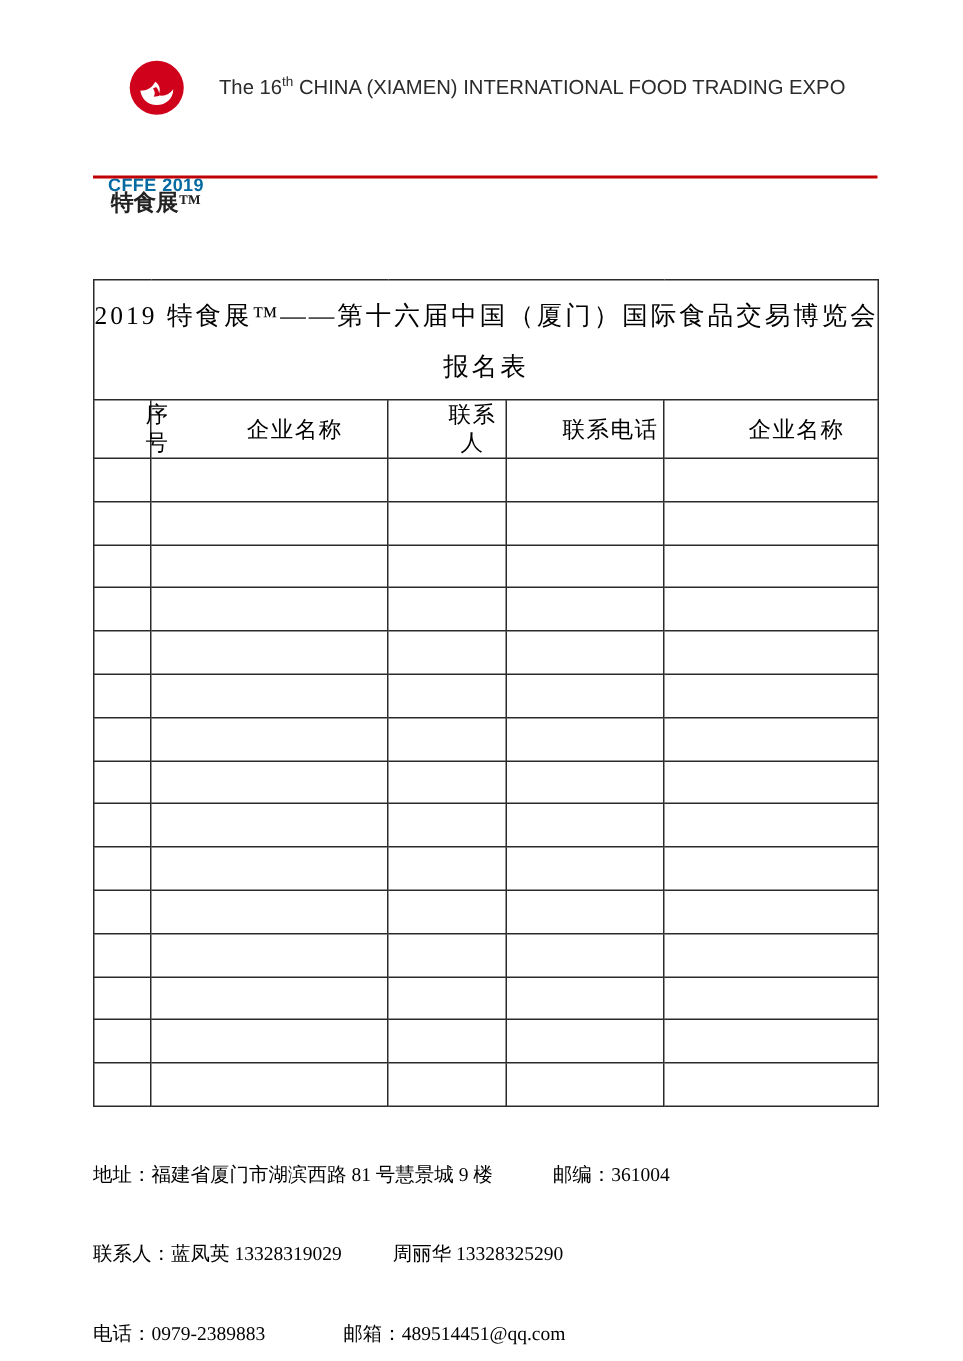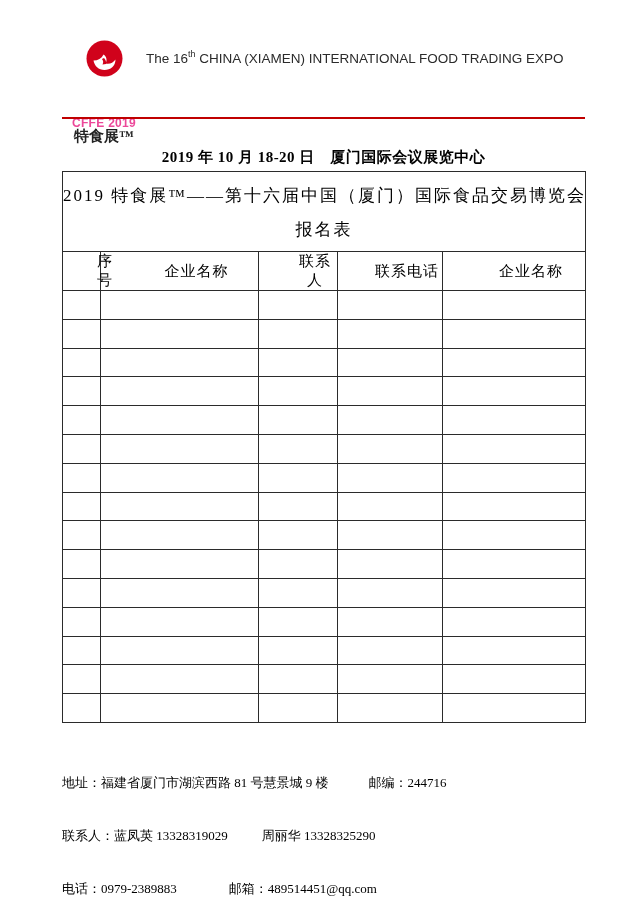--- a/index.html
+++ b/index.html
@@ -20,21 +20,21 @@
     align-items: flex-start;
   }
   .logo-block {
     width: 80px;
     text-align: center;
     flex: 0 0 auto;
   }
   .logo-circle { display: block; margin: 0 auto 1px auto; }
   .logo-line1 {
     font-family: "Liberation Sans", "DejaVu Sans", sans-serif;
-    font-size: 12px; font-weight: 600; color: #ec4899; letter-spacing: 0.3px;
+    font-size: 12px; font-weight: 600; color: #0369a1; letter-spacing: 0.3px;
     line-height: 13px; white-space: nowrap; margin-top: 40px;
   }
   .logo-line2 {
     font-family: Liberation Serif, serif;
     font-size: 15px; font-weight: 700; color: #222;
     line-height: 13px; white-space: nowrap;
   }
   .title-block { flex: 1 1 auto; padding-left: 2px; padding-top: 3px; }
   .title-cn {
     font-family: "Liberation Sans", "DejaVu Sans", sans-serif;
@@ -54,21 +54,21 @@
   }
   
   .date-line {
     position: absolute;
     top: 148px; left: 62px; width: 523px;
     text-align: center;
     font-size: 15px; font-weight: 700; color: #000;
     letter-spacing: 0.5px;
   }
   
-  .form-table-wrap { position: absolute; top: 171px; left: 62px; }
+  .form-table-wrap { position: absolute; top: 186px; left: 62px; }
   table.form-table {
     border-collapse: collapse;
     table-layout: fixed;
     width: 523px;
   }
   table.form-table td, table.form-table th {
     border: 1px solid #2b2b2b;
     padding: 0;
     text-align: center;
     vertical-align: middle;
@@ -111,21 +111,20 @@
       <div class="logo-line1">CFFE 2019</div>
       <div class="logo-line2">特食展™</div>
     </div>
     <div class="title-block">
       <div class="subtitle-en"><span>The 16</span><sup>th</sup><span> CHINA (XIAMEN) INTERNATIONAL FOOD TRADING EXPO</span></div>
     </div>
   </div>
 
   <div class="header-rule" style="background: rgb(192, 0, 0);"></div>
 
-  <div class="date-line">2019 年 10 月 18-20 日　厦门国际会议展览中心</div>
 
   <div class="form-table-wrap">
     <table class="form-table">
       <colgroup>
         <col style="width:38px">
           <col style="width:158px">
           <col style="width:79px">
         <col style="width:105px">
           <col style="width:143px">
       </colgroup>
@@ -247,18 +246,18 @@
             <td></td>
             <td></td>
             <td></td>
             <td></td>
           </tr>
         </tbody>
     </table>
   </div>
 
   <div class="footer">
-    <div class="footer-line"><span>地址：福建省厦门市湖滨西路 81 号慧景城 9 楼</span><span class="fgap-a"></span><span>邮编：244716</span></div>
+    <div class="footer-line"><span>地址：福建省厦门市湖滨西路 81 号慧景城 9 楼</span><span class="fgap-a"></span><span>邮编：361004</span></div>
     <div class="footer-line"><span>联系人：蓝凤英 13328319029</span><span class="fgap-b"></span><span>周丽华 13328325290</span></div>
     <div class="footer-line"><span>电话：0979-2389883</span><span class="fgap-c"></span><span>邮箱：489514451@qq.com</span></div>
   </div>
 
 </div>
 
 </body></html>

